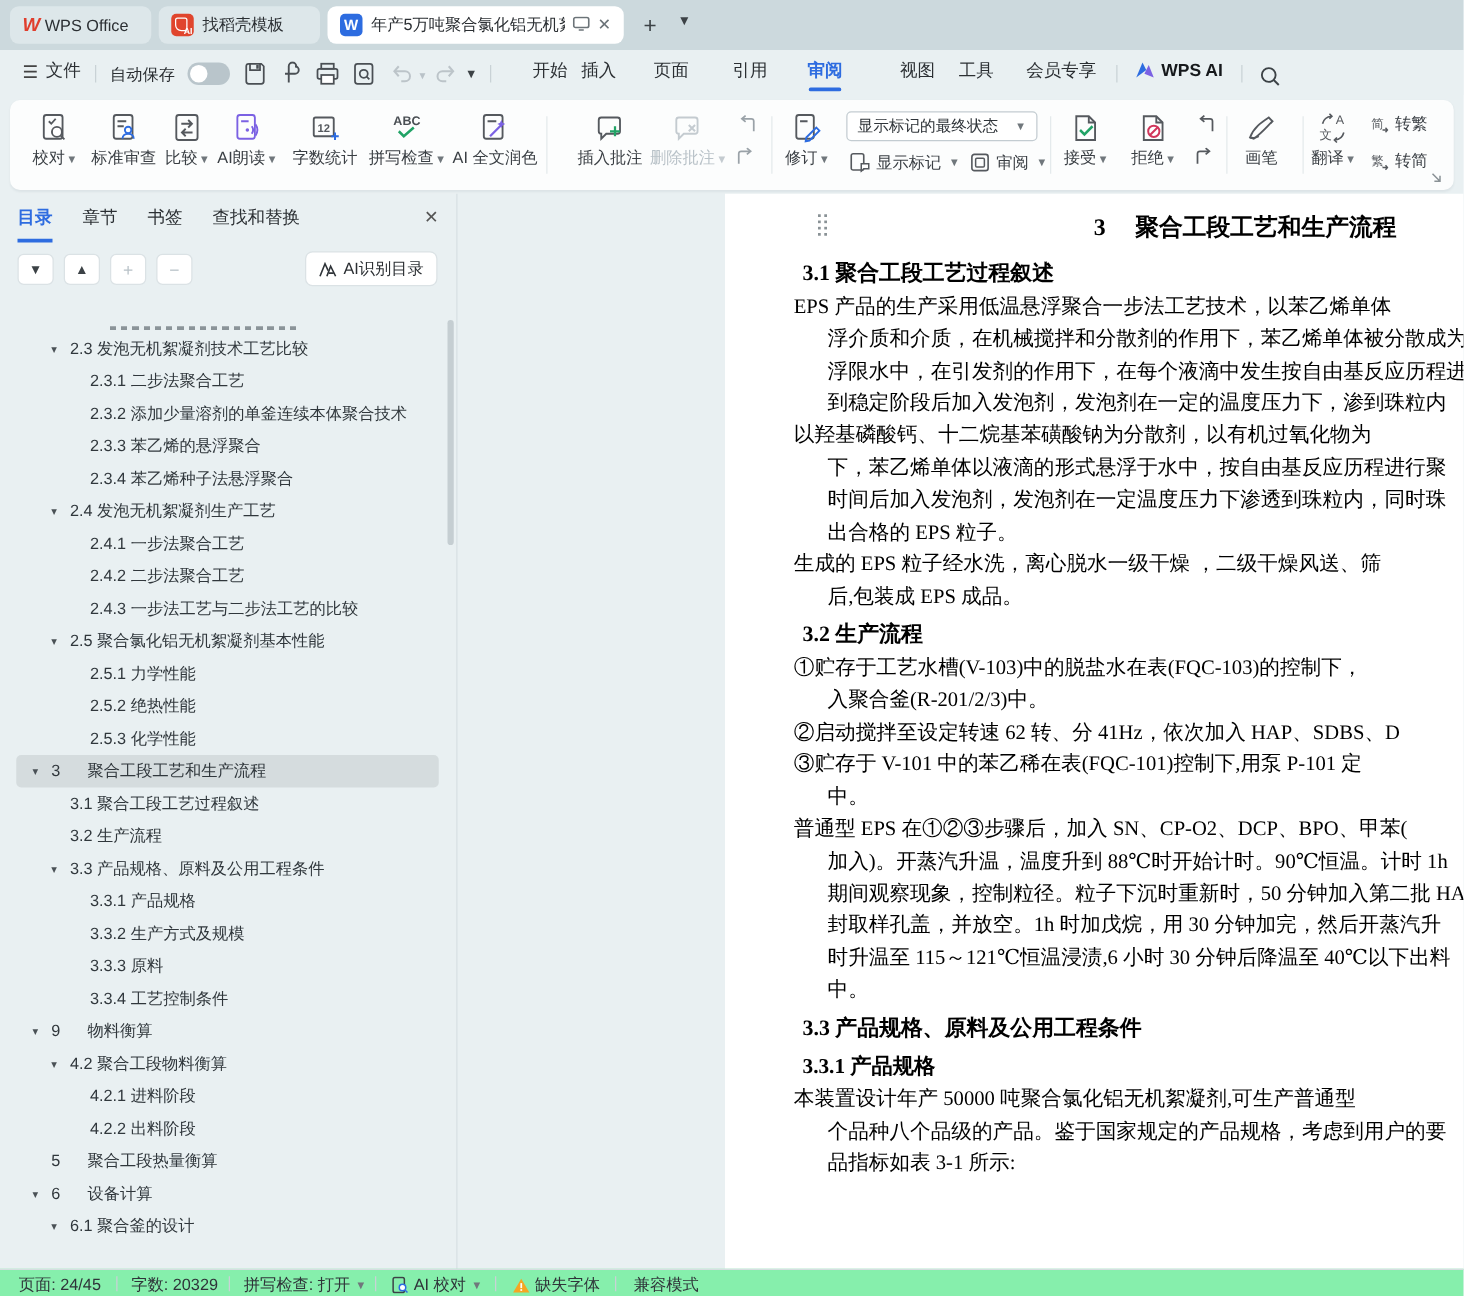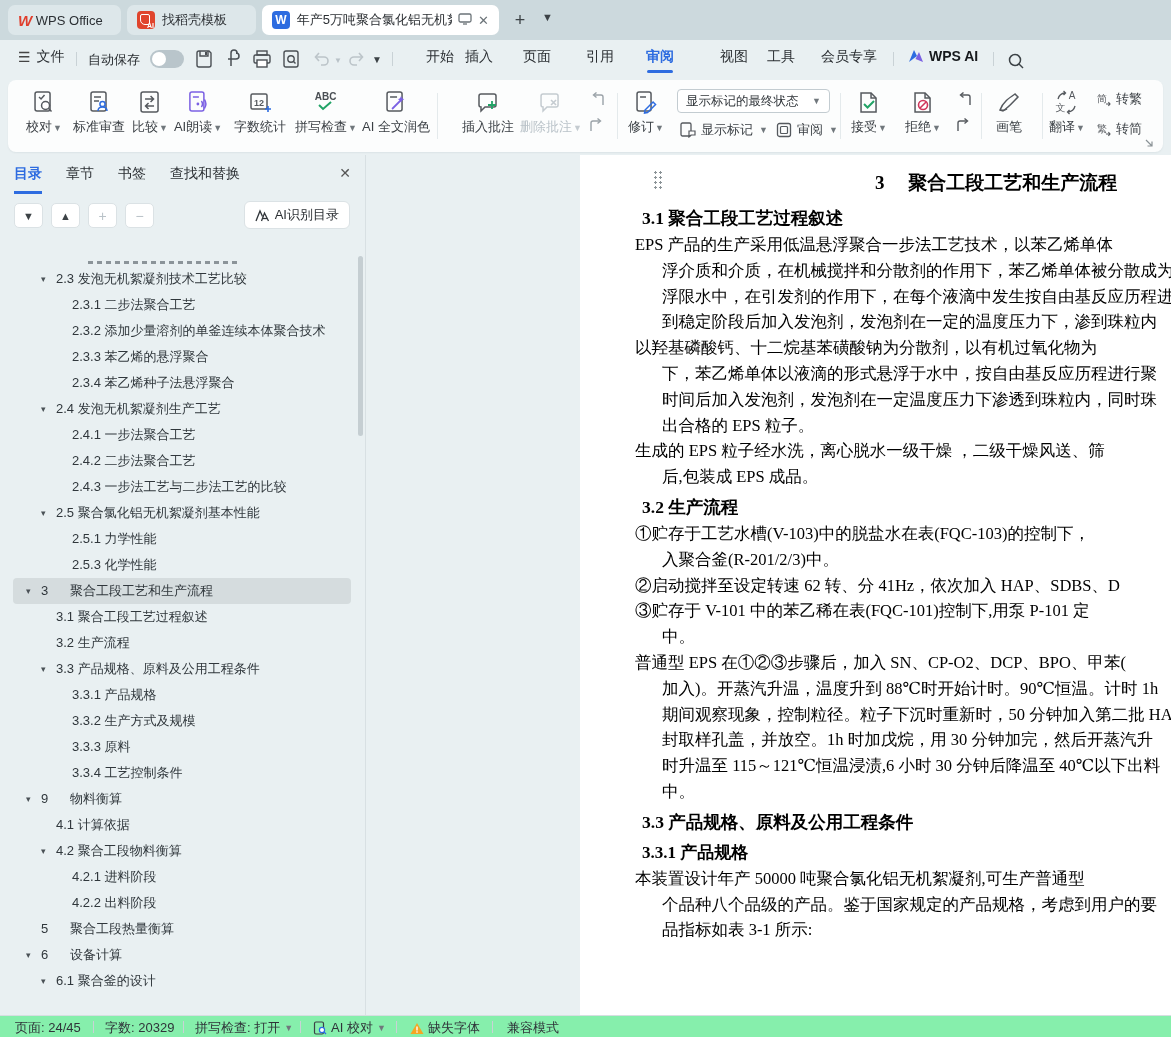--- a/index.html
+++ b/index.html
@@ -516,20 +516,23 @@
           <span class="txt">2.4.3 一步法工艺与二步法工艺的比较</span>
         </div>
         <div class="trow l2">
           <span class="tri">▾</span>
           <span class="txt">2.5 聚合氯化铝无机絮凝剂基本性能</span>
         </div>
         <div class="trow l3">
           <span class="txt">2.5.1 力学性能</span>
         </div>
         <div class="trow l3">
+          <span class="txt">2.5.2 绝热性能</span>
+        </div>
+        <div class="trow l3">
           <span class="txt">2.5.3 化学性能</span>
         </div>
         <div class="trow l1 sel">
           <span class="tri">▾</span>
           <span class="txt">3      聚合工段工艺和生产流程</span>
         </div>
         <div class="trow l2">
           <span class="tri ph">▾</span>
           <span class="txt">3.1 聚合工段工艺过程叙述</span>
         </div>
@@ -549,24 +552,20 @@
         </div>
         <div class="trow l3">
           <span class="txt">3.3.3 原料</span>
         </div>
         <div class="trow l3">
           <span class="txt">3.3.4 工艺控制条件</span>
         </div>
         <div class="trow l1">
           <span class="tri">▾</span>
           <span class="txt">9      物料衡算</span>
-        </div>
-        <div class="trow l2">
-          <span class="tri ph">▾</span>
-          <span class="txt">4.1 计算依据</span>
         </div>
         <div class="trow l2">
           <span class="tri">▾</span>
           <span class="txt">4.2 聚合工段物料衡算</span>
         </div>
         <div class="trow l3">
           <span class="txt">4.2.1 进料阶段</span>
         </div>
         <div class="trow l3">
           <span class="txt">4.2.2 出料阶段</span>

